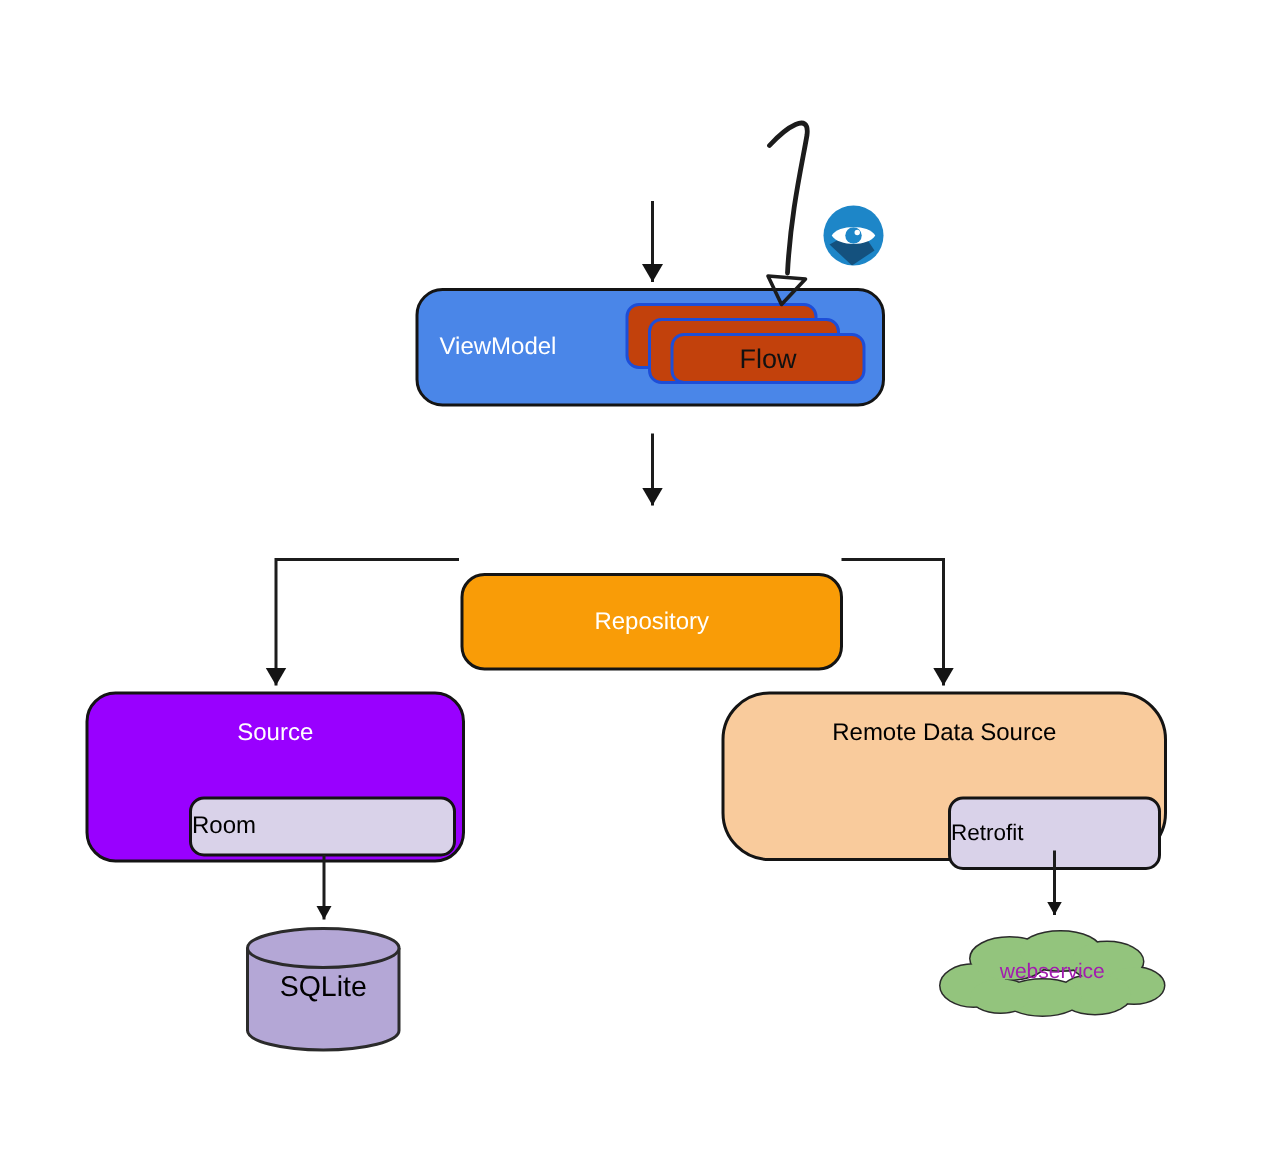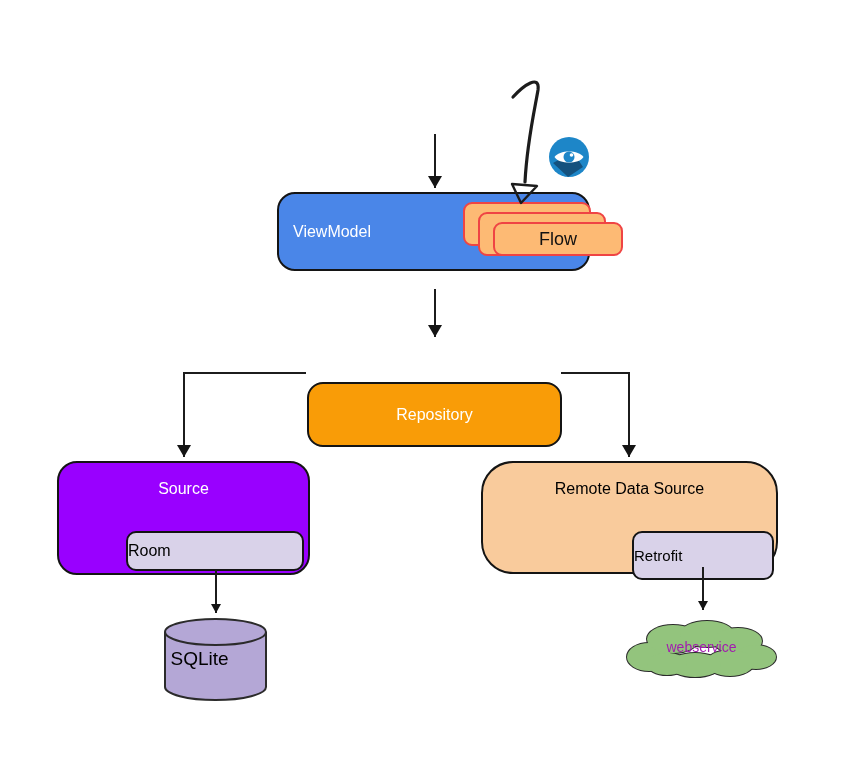--- a/index.html
+++ b/index.html
@@ -7,36 +7,36 @@
     position:relative;width:846px;height:780px;background:#ffffff;overflow:hidden;
     font-family:"Liberation Sans","DejaVu Sans",sans-serif;
   }
   .node{position:absolute;box-sizing:border-box;border:2px solid #141414;}
   .lbl{font-size:16px;line-height:1.2;white-space:nowrap;}
 
   .n-activity{left:323px;top:48px;width:223px;height:86px;border-radius:20px;background:#00ea00;
     display:flex;align-items:center;justify-content:center;color:#000;}
   .n-viewmodel{left:277px;top:192px;width:313px;height:79px;border-radius:18px;background:#4a86e8;
     display:flex;align-items:center;color:#fff;padding-left:14px;}
-  .card{position:absolute;box-sizing:border-box;border:2px solid #ef4444;border-radius:9px;background:#fdba74;margin-left:46px;}
+  .card{position:absolute;box-sizing:border-box;border:2px solid #1d4ed8;border-radius:9px;background:#c2410c;}
   .card-back{left:417px;top:202px;width:128px;height:44px;}
   .card-mid{left:432px;top:212px;width:128px;height:44px;}
   .card-front{left:447px;top:222px;width:130px;height:34px;display:flex;align-items:center;justify-content:center;
     color:#111;font-size:18px;}
   .n-repository{left:307px;top:341px;width:255px;height:65px;border-radius:16px;background:#f99c07;
     display:flex;align-items:center;justify-content:center;color:#fff;margin-top:41px;}
   .n-model{left:57px;top:461px;width:253px;height:114px;border-radius:20px;background:#9900ff;color:#fff;}
   .n-remote{left:481px;top:461px;width:297px;height:113px;border-radius:32px;background:#f9cb9c;color:#000;}
   .head-lbl{position:absolute;width:100%;top:17px;text-align:center;font-size:16px;}
   .n-room{left:126px;top:531px;width:178px;height:40px;border-radius:10px;background:#d9d2e9;
     display:flex;align-items:center;color:#000;}
   .n-retrofit{left:632px;top:531px;width:142px;height:49px;border-radius:10px;background:#d9d2e9;
     display:flex;align-items:center;justify-content:flex-start;color:#000;font-size:15px;}
   .shape{position:absolute;}
-  .sqlite-lbl{position:absolute;left:147px;top:648px;width:105px;text-align:center;font-size:19px;color:#000;}
+  .sqlite-lbl{position:absolute;left:163px;top:648px;width:105px;text-align:center;font-size:19px;color:#000;}
   .cloud-lbl{position:absolute;left:623px;top:639px;width:157px;text-align:center;font-size:14px;color:#a21caf;}
   .connectors{position:absolute;left:0;top:0;pointer-events:none;}
 </style>
 </head>
 <body>
 
 <div class="canvas">
 
 
   <div class="node n-viewmodel">

